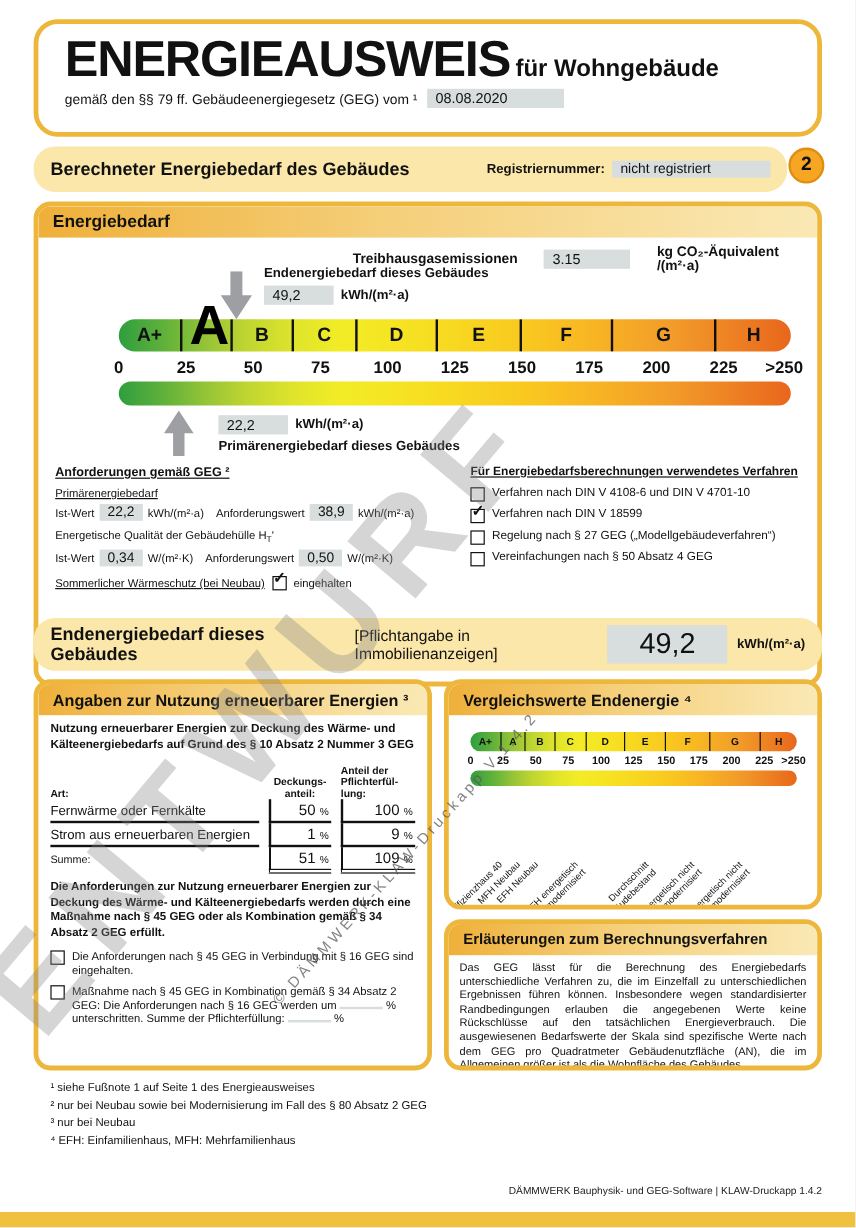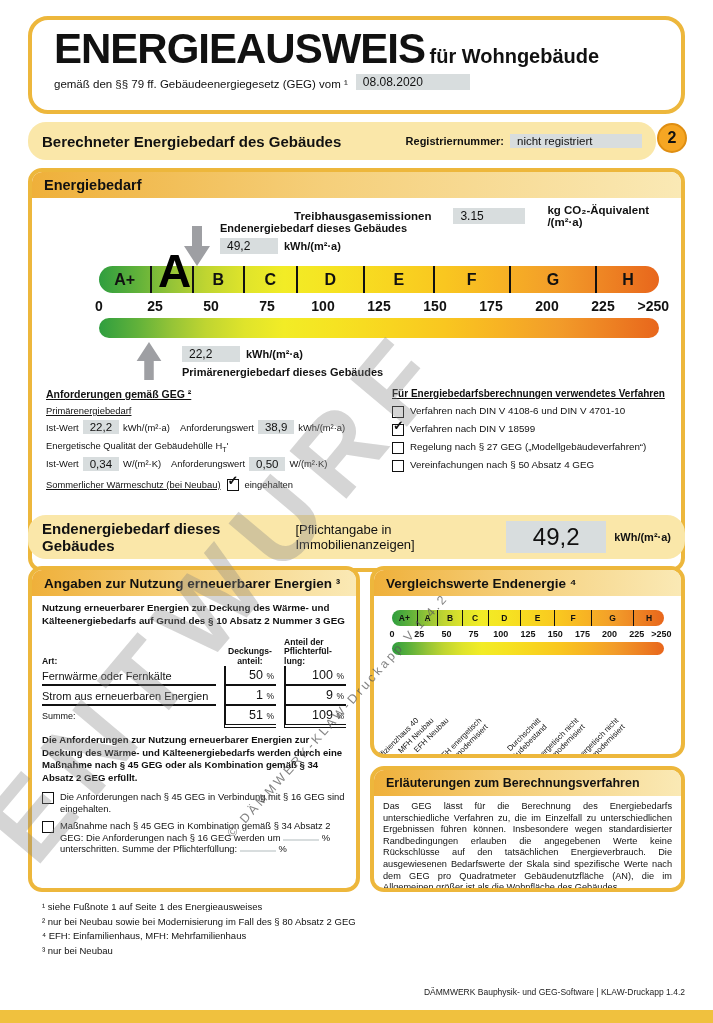--- a/index.html
+++ b/index.html
@@ -317,22 +317,22 @@
   <div class="box" style="left:370px;top:766px;width:315px;height:126px;">
     <div class="strip" style="font-size:12.5px;">
       <span>Erläuterungen zum Berechnungsverfahren</span>
     </div>
     <div style="padding:5px 9px;font-size:9.2px;line-height:1.26;text-align:justify;">Das GEG lässt für die Berechnung des Energiebedarfs unterschiedliche Verfahren zu, die im Einzelfall zu unterschiedlichen Ergebnissen führen können. Insbesondere wegen standardisierter Randbedingungen erlauben die angegebenen Werte keine Rückschlüsse auf den tatsächlichen Energieverbrauch. Die ausgewiesenen Bedarfswerte der Skala sind spezifische Werte nach dem GEG pro Quadratmeter Gebäudenutzfläche (AN), die im Allgemeinen größer ist als die Wohnfläche des Gebäudes.</div>
   </div>
 
   <div style="position:absolute;left:42px;top:900px;font-size:9.5px;line-height:1.55;">
     <div>¹ siehe Fußnote 1 auf Seite 1 des Energieausweises</div>
     <div>² nur bei Neubau sowie bei Modernisierung im Fall des § 80 Absatz 2 GEG</div>
+    <div>³ nur bei Neubau</div>
     <div>⁴ EFH: Einfamilienhaus, MFH: Mehrfamilienhaus</div>
-    <div>³ nur bei Neubau</div>
   </div>
 
   <div style="position:absolute;right:28px;top:987px;font-size:8.5px;color:#222;">DÄMMWERK Bauphysik- und GEG-Software | KLAW-Druckapp 1.4.2</div>
   <div style="position:absolute;left:0;bottom:0;width:100%;height:13px;background:#f0c13e;"></div>
 
   <div class="wm" style="left:55px;top:760px;font-size:108px;letter-spacing:16px;color:rgba(135,135,135,0.35);
               transform:rotate(-50deg);transform-origin:0 100%;">ENTWURF</div>
   <div class="wm" style="left:235px;top:826px;font-size:12.5px;letter-spacing:3px;color:rgba(90,90,90,0.75);
               transform:rotate(-48deg);transform-origin:0 100%;font-weight:normal;">© DÄMMWERK-KLAW-Druckapp V.1.4.2</div>
 

